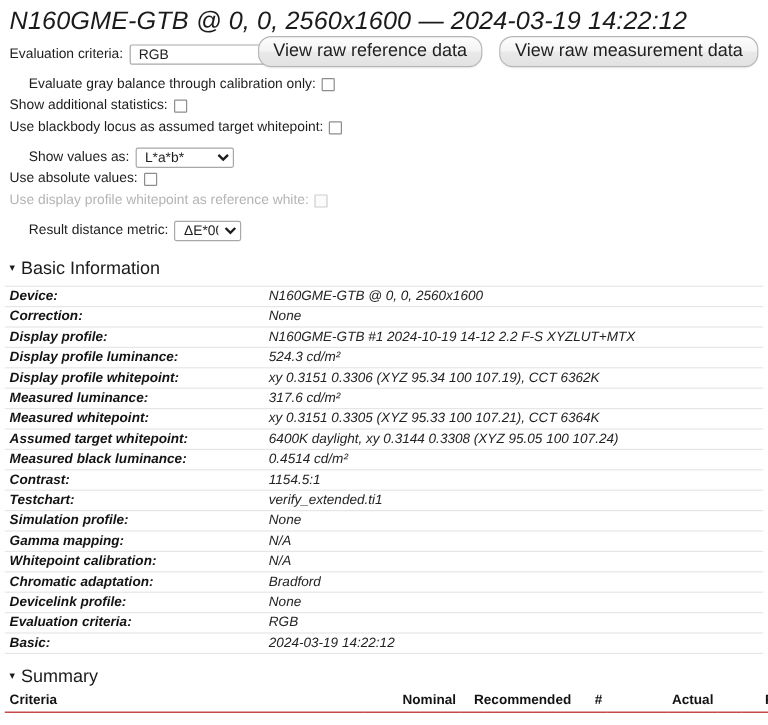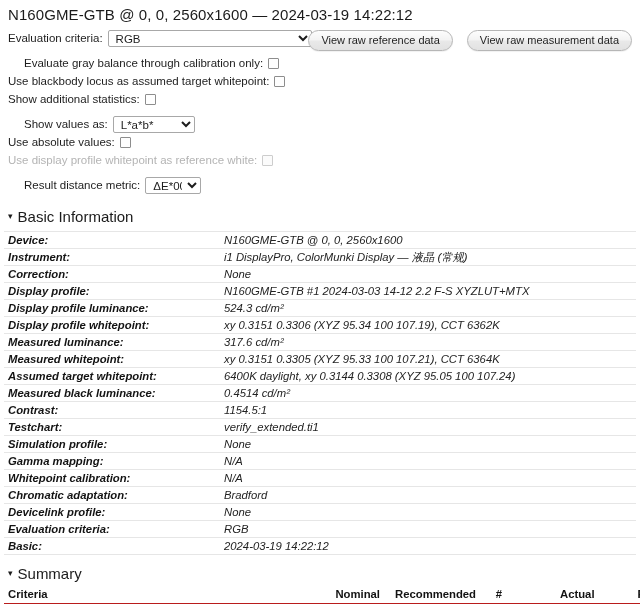--- a/index.html
+++ b/index.html
@@ -18,26 +18,27 @@
   .page {
     width: 640px;
     height: 604px;
     padding: 0;
     box-sizing: border-box;
     position: relative;
   }
 
   
   .doc-title {
-    font-size: 15px;
+    font-size: 21px;
     font-weight: 400;
     color: #1b1b1b;
     padding: 6px 0 0 8px;
     letter-spacing: 0.1px;
     white-space: nowrap;
+    font-style: italic;
   }
 
   
   .options {
     position: relative;
     padding: 6px 0 0 8px;
   }
   .opt-row {
     display: flex;
     align-items: center;
@@ -81,21 +82,21 @@
   
   .top-buttons {
     position: absolute;
     top: 30px;
     right: 8px;
     display: flex;
     gap: 14px;
   }
   .pill-btn {
     font-family: "Liberation Sans", sans-serif;
-    font-size: 11px;
+    font-size: 15px;
     color: #1f1f1f;
     background: linear-gradient(to bottom, #fdfdfd 0%, #f3f3f3 48%, #e9e9e9 52%, #e2e2e2 100%);
     border: 1px solid #b6b6b6;
     border-radius: 11px;
     padding: 3px 12px 4px 12px;
     white-space: nowrap;
     cursor: default;
     box-shadow: 0 1px 1px rgba(0,0,0,0.06);
   }
 
@@ -188,26 +189,26 @@
         <option>RGB</option>
       </select>
     </div>
 
     <div class="opt-row gap">
       <span class="opt-label">Evaluate gray balance through calibration only:</span>
       <span class="chk"></span>
     </div>
 
     <div class="opt-row">
+      <span class="opt-label">Show additional statistics:</span>
+      <span class="chk"></span>
+    </div>
+
+    <div class="opt-row">
       <span class="opt-label">Use blackbody locus as assumed target whitepoint:</span>
-      <span class="chk"></span>
-    </div>
-
-    <div class="opt-row">
-      <span class="opt-label">Show additional statistics:</span>
       <span class="chk"></span>
     </div>
 
     <div class="opt-row gap">
       <span class="opt-label">Show values as:</span>
       <select class="combo combo-sm">
         <option>L*a*b*</option>
       </select>
     </div>
 
@@ -244,30 +245,26 @@
 
   <div style="height:6px"></div>
 
   <table class="info-table">
     <tbody>
         <tr>
           <td class="k">Device:</td>
           <td class="v">N160GME-GTB @ 0, 0, 2560x1600</td>
         </tr>
         <tr>
-          <td class="k">Instrument:</td>
-          <td class="v">i1 DisplayPro, ColorMunki Display — 液晶 (常规)</td>
-        </tr>
-        <tr>
           <td class="k">Correction:</td>
           <td class="v">None</td>
         </tr>
         <tr>
           <td class="k">Display profile:</td>
-          <td class="v">N160GME-GTB #1 2024-03-03 14-12 2.2 F-S XYZLUT+MTX</td>
+          <td class="v">N160GME-GTB #1 2024-10-19 14-12 2.2 F-S XYZLUT+MTX</td>
         </tr>
         <tr>
           <td class="k">Display profile luminance:</td>
           <td class="v">524.3 cd/m²</td>
         </tr>
         <tr>
           <td class="k">Display profile whitepoint:</td>
           <td class="v">xy 0.3151 0.3306 (XYZ 95.34 100 107.19), CCT 6362K</td>
         </tr>
         <tr>

